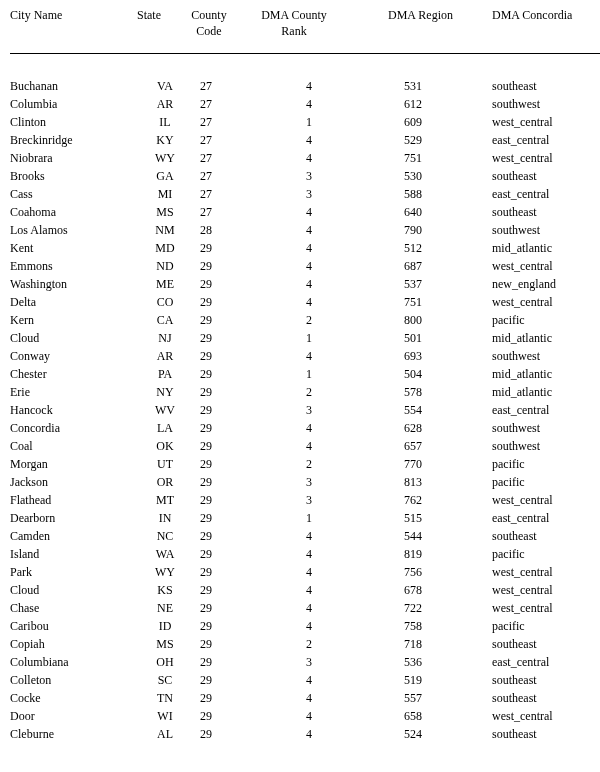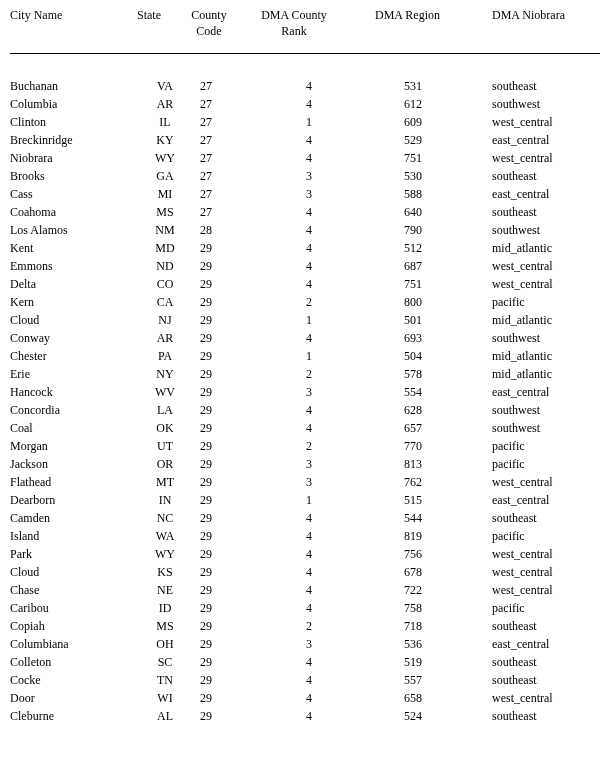--- a/index.html
+++ b/index.html
@@ -41,21 +41,21 @@
     padding-top: 8px;
     padding-bottom: 14px;
     line-height: 15.5px;
   }
   thead th .hline { display: block; }
 
   th.c-city      { text-align: left;  padding-left: 10px; }
   th.c-state     { text-align: left;  }
   th.c-code      { text-align: center; }
   th.c-rank      { text-align: center; padding-right: 19px; }
-  th.c-region    { text-align: left; }
+  th.c-region    { text-align: right; }
   th.c-territory { text-align: left;  padding-left: 38px; }
 
   .header-rule {
     position: absolute;
     left: 10px;
     top: 53px;
     width: 590px;
     height: 1px;
     background: #000000;
   }
@@ -102,21 +102,21 @@
           <span class="hline">Code</span>
         </th>
         <th class="c-rank">
           <span class="hline">DMA County</span>
           <span class="hline">Rank</span>
         </th>
         <th class="c-region">
           <span class="hline">DMA Region</span>
         </th>
         <th class="c-territory">
-          <span class="hline">DMA Niobrara</span>
+          <span class="hline">DMA Concordia</span>
         </th>
       </tr>
     </thead>
     <tbody>
         <tr>
           <td class="c-city">Buchanan</td>
           <td class="c-state">VA</td>
           <td class="c-code">27</td>
           <td class="c-rank">4</td>
           <td class="c-region">531</td>
@@ -196,20 +196,28 @@
         </tr>
         <tr>
           <td class="c-city">Emmons</td>
           <td class="c-state">ND</td>
           <td class="c-code">29</td>
           <td class="c-rank">4</td>
           <td class="c-region">687</td>
           <td class="c-territory">west_central</td>
         </tr>
         <tr>
+          <td class="c-city">Washington</td>
+          <td class="c-state">ME</td>
+          <td class="c-code">29</td>
+          <td class="c-rank">4</td>
+          <td class="c-region">537</td>
+          <td class="c-territory">new_england</td>
+        </tr>
+        <tr>
           <td class="c-city">Delta</td>
           <td class="c-state">CO</td>
           <td class="c-code">29</td>
           <td class="c-rank">4</td>
           <td class="c-region">751</td>
           <td class="c-territory">west_central</td>
         </tr>
         <tr>
           <td class="c-city">Kern</td>
           <td class="c-state">CA</td>

